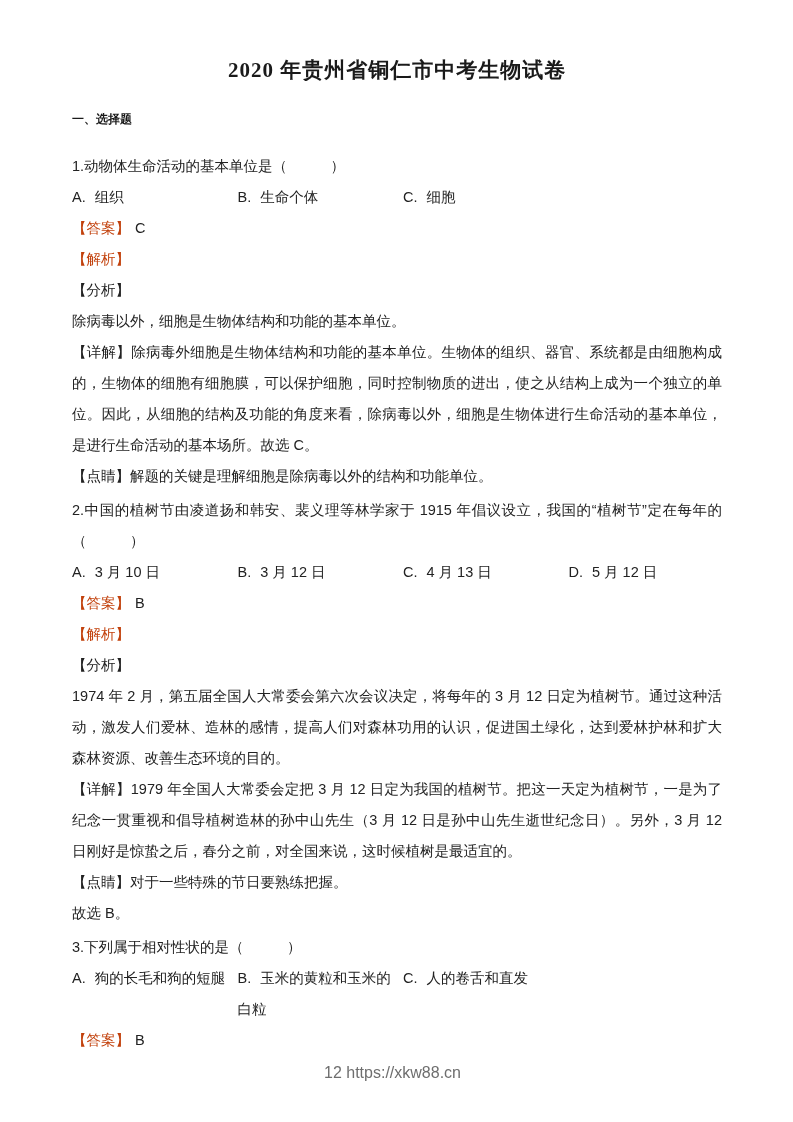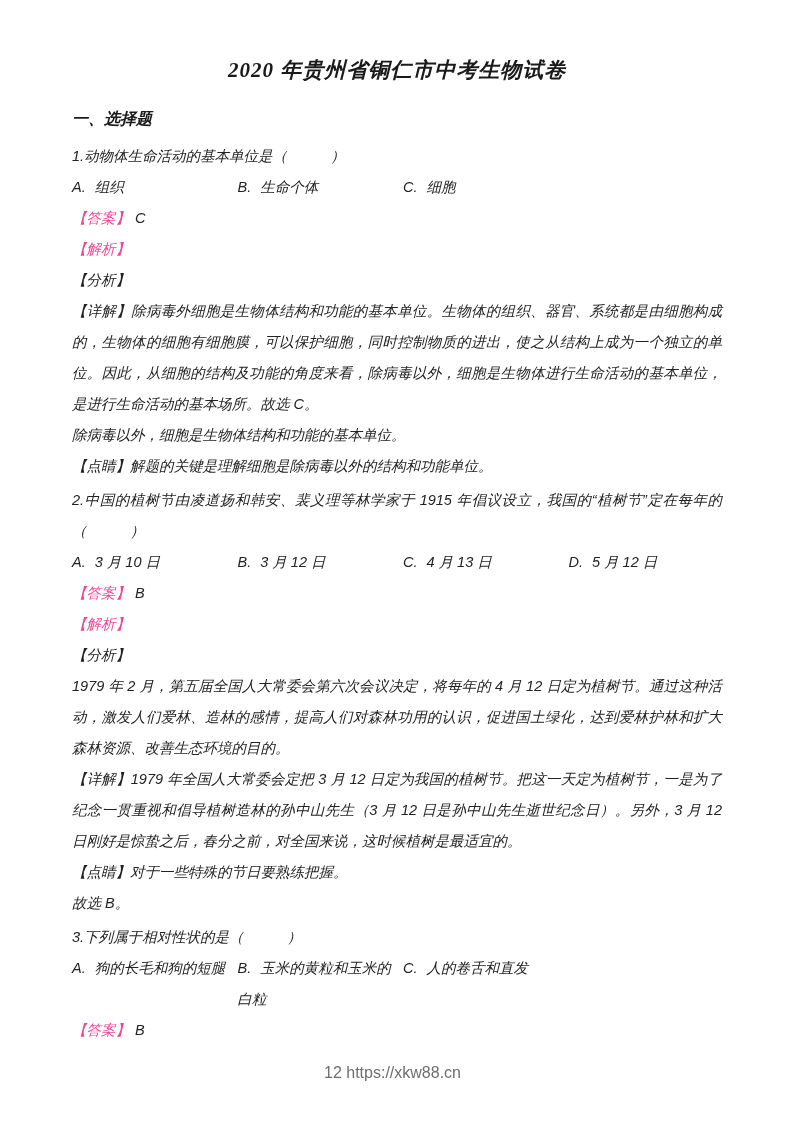--- a/index.html
+++ b/index.html
@@ -7,40 +7,40 @@
   .page {
     position:relative;
     width:793px; height:1122px;
     margin:0 auto;
     background:#ffffff;
     color:#222222;
     font-family:"Liberation Sans","DejaVu Sans",sans-serif;
     font-size:14.5px;
     overflow:hidden;
   }
-  .content { padding:55px 71px 0 72px;font-style:italic; }
+  .content { padding:55px 71px 0 72px; }
   .doc-title {
     font-family:"Liberation Serif","DejaVu Serif",serif;
     font-size:21px; font-weight:bold;
     text-align:center;
     color:#1a1a1a;
     letter-spacing:1px;
     line-height:30px;
     margin-bottom:20px;
   }
   .section-heading {
-    font-size:16px; font-weight:bold;
+    font-size:12px; font-weight:bold;
     color:#1a1a1a;
     line-height:28px;
-    margin-bottom:8px;
+    margin-bottom:18px;
   }
   .line { line-height:31px; margin:0; }
   .just { text-align:justify; }
   .tag { color:#222222; }
-  .tag.blue { color:#ec4899; }
+  .tag.blue { color:#c2410c; }
   .ans-val { margin-left:5px; }
   .options { display:grid; line-height:31px;gap:12px; }
   .cols-4 { grid-template-columns:repeat(4,1fr); }
   .cols-2 { grid-template-columns:repeat(4,1fr); }
   .opt-key { margin-right:9px; }
   .q-stem { margin-top:3px; }
   .q:first-of-type .q-stem { margin-top:0; }
   .page-footer {
     position:absolute;
     left:0; right:8px; top:1064px;
@@ -62,37 +62,37 @@
     <div class="q">
       <p class="line q-stem"><span>1.</span><span>动物体生命活动的基本单位是（　　　）</span></p>
       <div class="options cols-4">
         <span class="opt"><span class="opt-key">A.</span><span>组织</span></span>
         <span class="opt"><span class="opt-key">B.</span><span>生命个体</span></span>
         <span class="opt"><span class="opt-key">C.</span><span>细胞</span></span>
       </div>
       <p class="line"><span class="tag blue">【答案】</span><span class="ans-val">C</span></p>
       <p class="line"><span class="tag blue">【解析】</span></p>
       <p class="line"><span class="tag">【分析】</span></p>
+      <p class="line just">除病毒以外，细胞是生物体结构和功能的基本单位。</p>
       <p class="line just"><span class="tag">【详解】</span><span>除病毒外细胞是生物体结构和功能的基本单位。生物体的组织、器官、系统都是由细胞构成的，生物体的细胞有细胞膜，可以保护细胞，同时控制物质的进出，使之从结构上成为一个独立的单位。因此，从细胞的结构及功能的角度来看，除病毒以外，细胞是生物体进行生命活动的基本单位，是进行生命活动的基本场所。故选 C。</span></p>
-      <p class="line just">除病毒以外，细胞是生物体结构和功能的基本单位。</p>
       <p class="line"><span class="tag">【点睛】</span><span>解题的关键是理解细胞是除病毒以外的结构和功能单位。</span></p>
     </div>
 
     <div class="q">
       <p class="line q-stem just"><span>2.</span><span>中国的植树节由凌道扬和韩安、裴义理等林学家于 1915 年倡议设立，我国的“植树节”定在每年的（　　　）</span></p>
       <div class="options cols-4">
         <span class="opt"><span class="opt-key">A.</span><span>3 月 10 日</span></span>
         <span class="opt"><span class="opt-key">B.</span><span>3 月 12 日</span></span>
         <span class="opt"><span class="opt-key">C.</span><span>4 月 13 日</span></span>
         <span class="opt"><span class="opt-key">D.</span><span>5 月 12 日</span></span>
       </div>
       <p class="line"><span class="tag blue">【答案】</span><span class="ans-val">B</span></p>
       <p class="line"><span class="tag blue">【解析】</span></p>
       <p class="line"><span class="tag">【分析】</span></p>
-      <p class="line just">1979 年 2 月，第五届全国人大常委会第六次会议决定，将每年的 4 月 12 日定为植树节。通过这种活动，激发人们爱林、造林的感情，提高人们对森林功用的认识，促进国土绿化，达到爱林护林和扩大森林资源、改善生态环境的目的。</p>
+      <p class="line just">1974 年 2 月，第五届全国人大常委会第六次会议决定，将每年的 3 月 12 日定为植树节。通过这种活动，激发人们爱林、造林的感情，提高人们对森林功用的认识，促进国土绿化，达到爱林护林和扩大森林资源、改善生态环境的目的。</p>
       <p class="line just"><span class="tag">【详解】</span><span>1979 年全国人大常委会定把 3 月 12 日定为我国的植树节。把这一天定为植树节，一是为了纪念一贯重视和倡导植树造林的孙中山先生（3 月 12 日是孙中山先生逝世纪念日）。另外，3 月 12 日刚好是惊蛰之后，春分之前，对全国来说，这时候植树是最适宜的。</span></p>
       <p class="line"><span class="tag">【点睛】</span><span>对于一些特殊的节日要熟练把握。</span></p>
       <p class="line">故选 B。</p>
     </div>
 
     <div class="q">
       <p class="line q-stem"><span>3.</span><span>下列属于相对性状的是（　　　）</span></p>
       <div class="options cols-2">
         <span class="opt"><span class="opt-key">A.</span><span>狗的长毛和狗的短腿</span></span>
         <span class="opt"><span class="opt-key">B.</span><span>玉米的黄粒和玉米的白粒</span></span>

